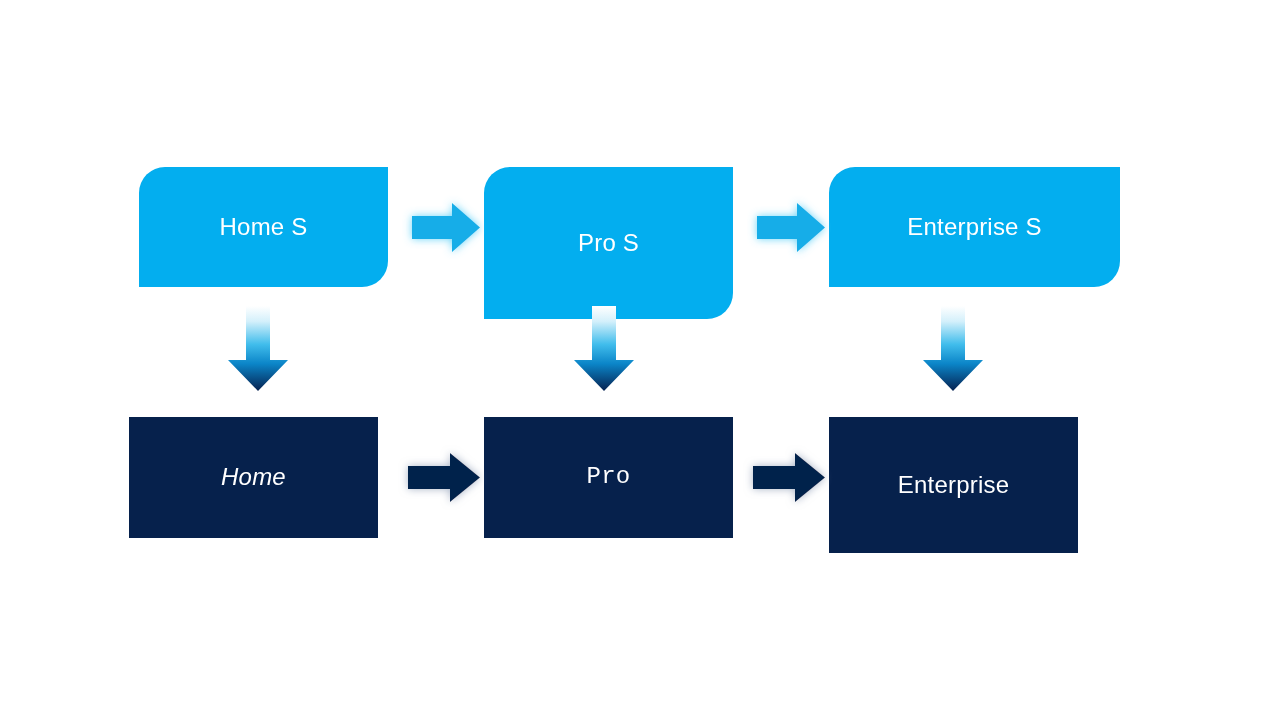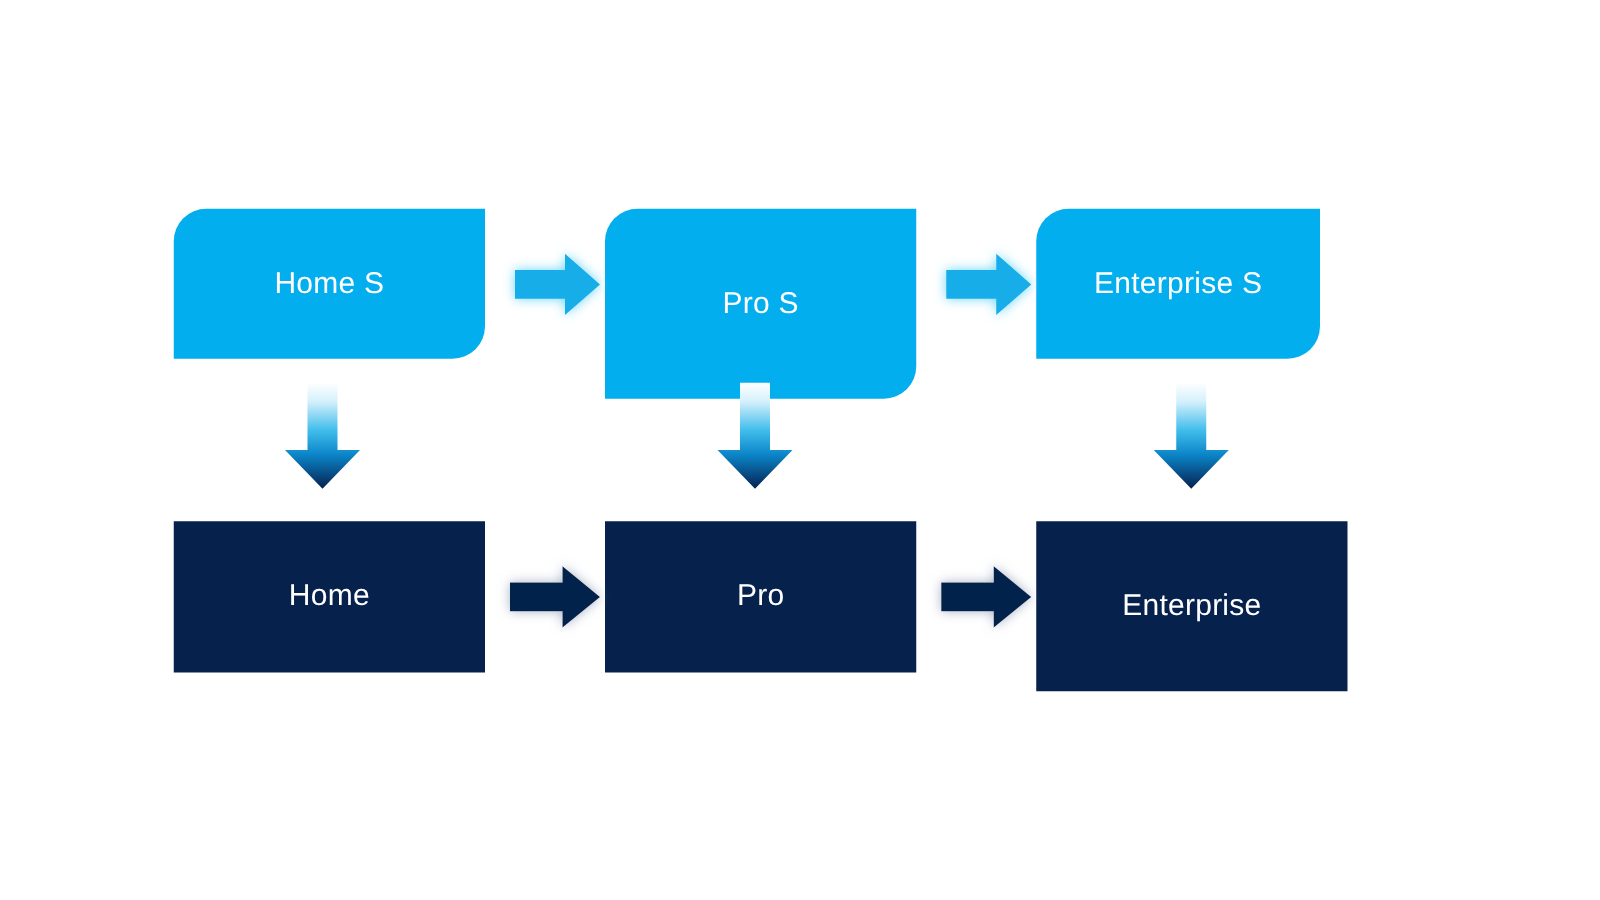--- a/index.html
+++ b/index.html
@@ -60,21 +60,21 @@
 <div id="stage">
 
   <div class="node node-top" style="left:139px; top:167px; width:249px; height:120px; background:#03AEEF;">
     <span>Home S</span>
   </div>
 
   <div class="node node-top" style="left:484px; top:167px; width:249px; height:152px; background:#03AEEF;">
     <span>Pro S</span>
   </div>
 
-  <div class="node node-top" style="left:829px; top:167px; width:227px; height:120px; background:#03AEEF;">
+  <div class="node node-top" style="left:829px; top:167px; width:291px; height:120px; background:#03AEEF;">
     <span>Enterprise S</span>
   </div>
 
   <div class="h-arrow" style="left:408px; top:199px; width:76px; height:57px;">
     <svg width="76" height="57" viewBox="0 0 76 57" aria-hidden="true">
       <defs>
         <filter id="glowBlue1" x="-60%" y="-60%" width="220%" height="220%">
           <feDropShadow dx="0" dy="0" stdDeviation="4.5" flood-color="#63d2f8" flood-opacity="0.95"></feDropShadow>
         </filter>
       </defs>
@@ -131,25 +131,25 @@
           <stop offset="18%" stop-color="#d4f0fb"></stop>
           <stop offset="45%" stop-color="#41bdec"></stop>
           <stop offset="68%" stop-color="#0b85c8"></stop>
           <stop offset="100%" stop-color="#062150"></stop>
         </linearGradient>
       </defs>
       <path d="M20,0 L44,0 L44,54 L62,54 L32,85 L2,54 L20,54 Z" fill="url(#vgrad3)"></path>
     </svg>
   </div>
 
-  <div class="node node-bottom" style="left:139px; top:417px; width:249px; height:121px; background:#06214C;">
+  <div class="node node-bottom" style="left:129px; top:417px; width:249px; height:121px; background:#06214C;font-style:italic;">
     <span>Home</span>
   </div>
 
-  <div class="node node-bottom" style="left:484px; top:417px; width:249px; height:121px; background:#06214C;">
+  <div class="node node-bottom" style="left:484px; top:417px; width:249px; height:121px; background:#06214C;font-family:Liberation Mono, monospace;">
     <span>Pro</span>
   </div>
 
   <div class="node node-bottom" style="left:829px; top:417px; width:249px; height:136px; background:#06214C;">
     <span>Enterprise</span>
   </div>
 
   <div class="h-arrow" style="left:404px; top:449px; width:80px; height:57px;">
     <svg width="80" height="57" viewBox="0 0 80 57" aria-hidden="true">
       <defs>

